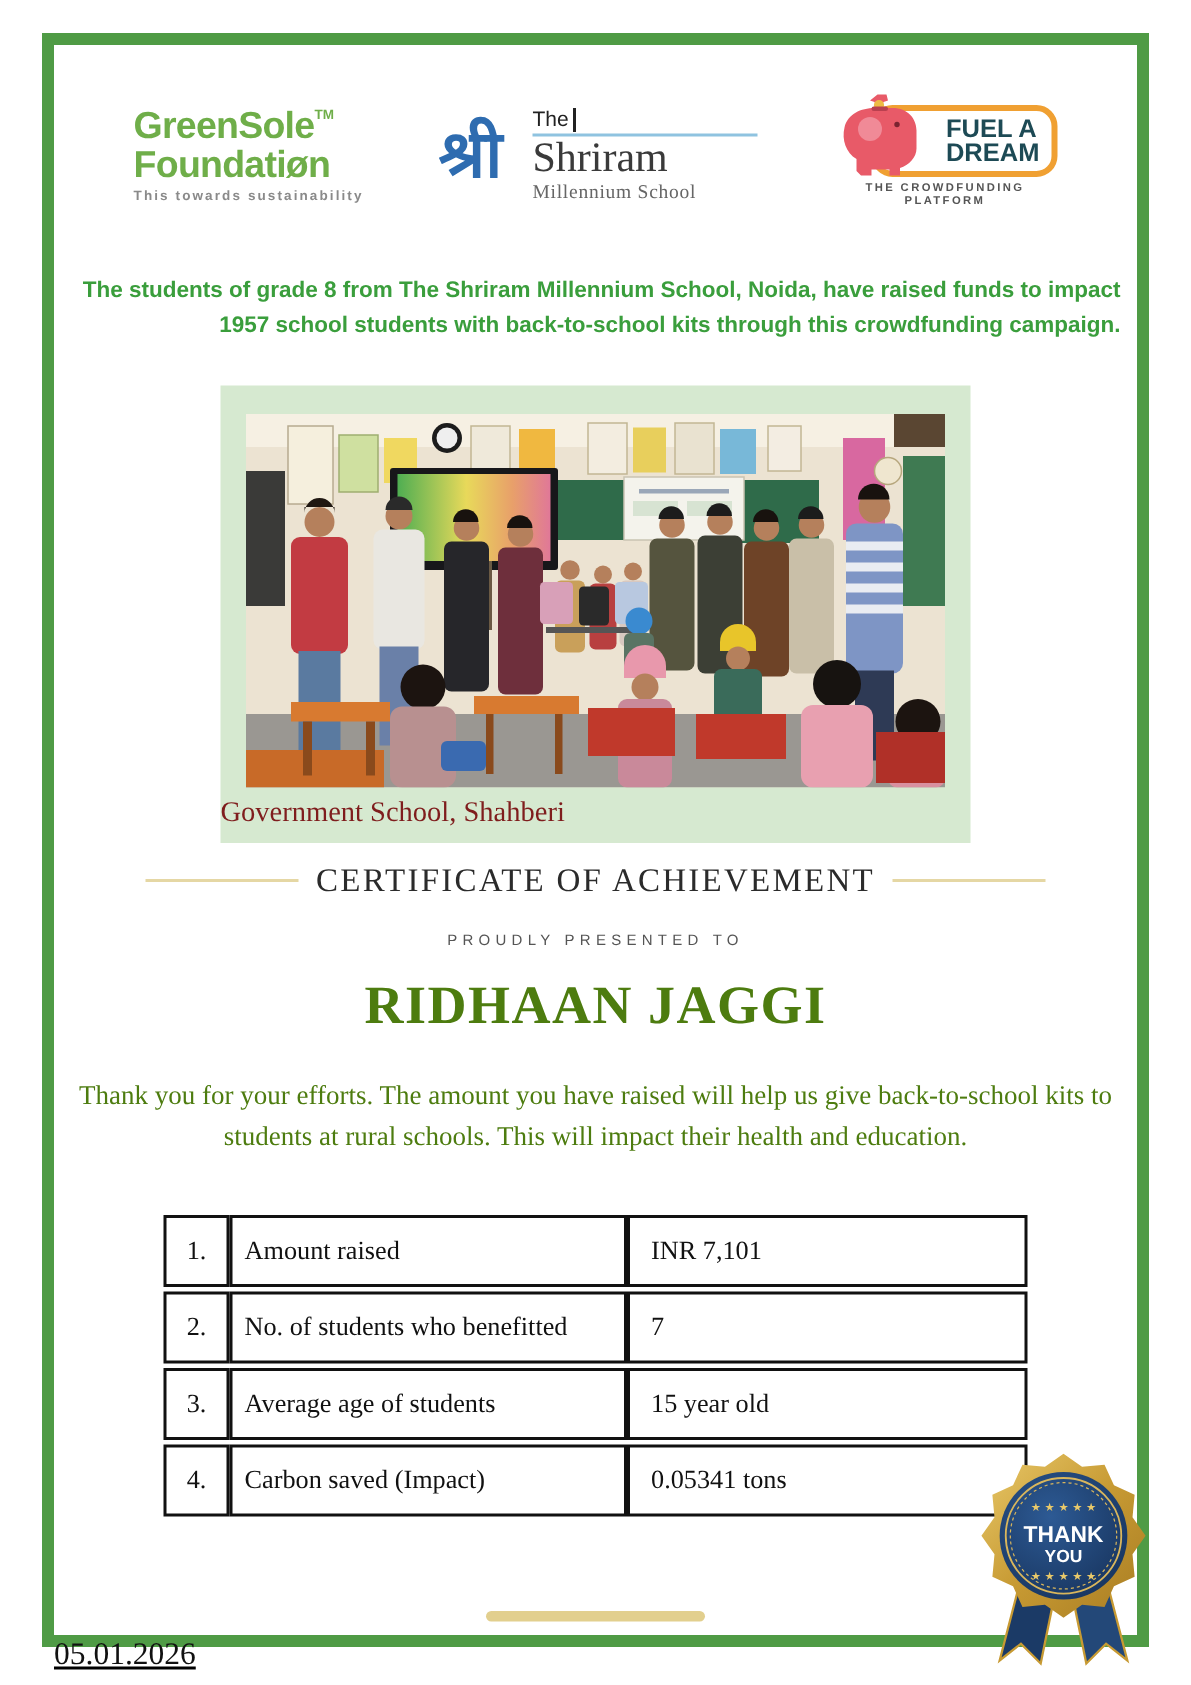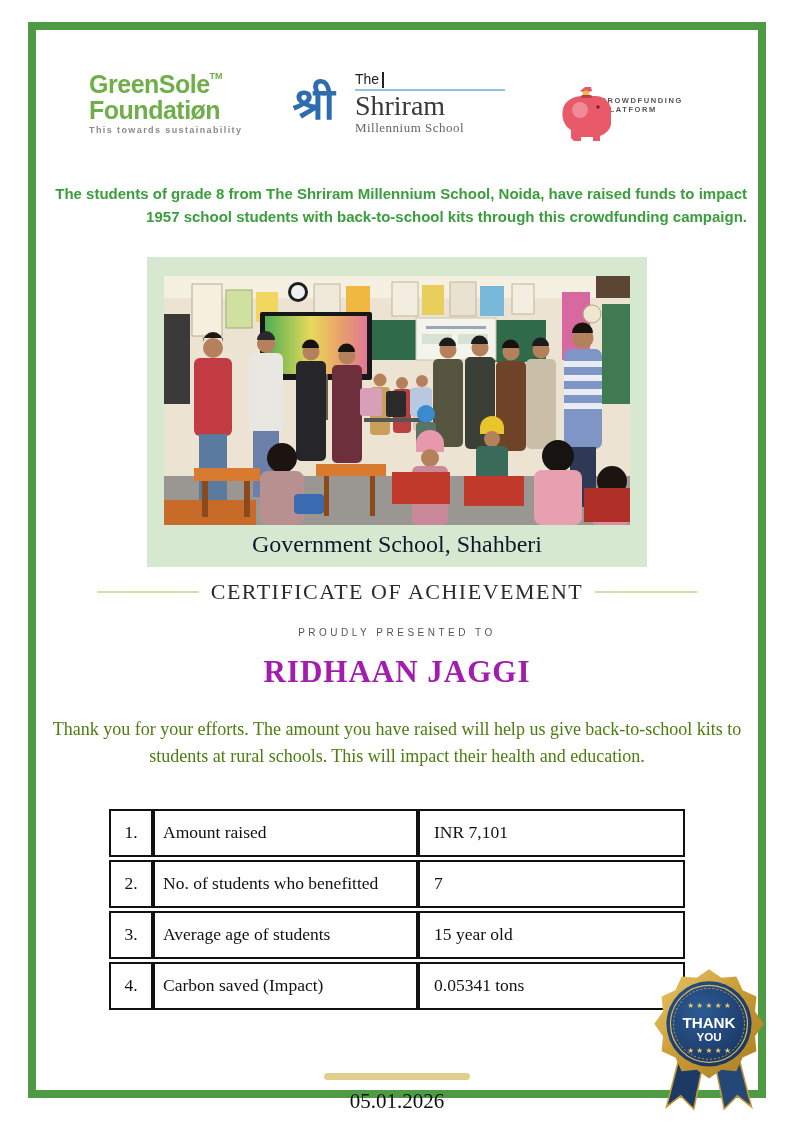--- a/index.html
+++ b/index.html
@@ -37,43 +37,43 @@
                letter-spacing:1.6px;margin-top:2px;text-align:center;font-weight:bold;}
 
   
   .intro{font-family:"Liberation Sans",sans-serif;font-weight:bold;color:#3a9e3c;
          font-size:15px;line-height:1.55;text-align:right;width:700px;margin:36px auto 0 auto;}
 
   
   .photo-frame{width:500px;margin:28px auto 0 auto;background:#d6e9d0;padding:0;}
   .photo-inner{padding:19px 17px 0 17px;}
   .photo-svg{display:block;width:466px;height:249px;}
-  .caption{font-size:24px;color:#0f172a;text-align:center;padding:6px 0 9px 0;}
+  .caption{font-size:19px;color:#7f1d1d;text-align:left;padding:6px 0 9px 0;}
 
   
   .heading-row{display:flex;align-items:center;justify-content:center;width:600px;margin:12px auto 0 auto;}
   .rule{flex:1;height:2px;background:#e5d7a4;}
   .heading{font-size:22px;font-weight:normal;color:#2b2b2b;letter-spacing:1.5px;
            margin:0 12px;white-space:nowrap;}
   .presented{font-family:"Liberation Sans",sans-serif;font-size:10px;color:#555;
              letter-spacing:3.5px;text-align:center;margin-top:22px;}
-  .recipient{font-size:31px;font-weight:bold;color:#a21caf;letter-spacing:1px;
+  .recipient{font-size:36px;font-weight:bold;color:#4d7c0f;letter-spacing:1px;
              text-align:center;margin-top:16px;}
   .message{font-size:18px;color:#4d7c0f;text-align:center;line-height:1.5;width:700px;margin:26px auto 0 auto;}
 
   
   .info-table{border-collapse:separate;border-spacing:0 3px;margin:36px auto 0 auto;width:576px;}
   .info-table td{border:2px solid #111;height:42px;vertical-align:middle;font-size:17.5px;color:#111;}
   .td-num{width:38px;text-align:center;}
   .td-label{width:252px;padding-left:8px;border-left:none !important;}
   .td-value{padding-left:14px;}
   .info-table td.td-label{border-left:2px solid #111 !important;}
 
   
-  .date-block{margin-top:60px;text-align:center;}
+  .date-block{margin-top:60px;text-decoration:underline;}
   .date-bar{width:146px;height:7px;border-radius:4px;background:#e2cf8e;margin:0 auto;}
   .date{font-size:21px;color:#111;margin-top:9px;}
 
   
   .badge{position:absolute;right:14px;bottom:12px;width:142px;height:152px;}
 </style>
 </head>
 <body>
 
 <div class="page">
@@ -93,20 +93,26 @@
         <span class="sh-glyph">श्री</span>
         <span class="sh-right">
           <span class="sh-the">The</span>
           <span class="sh-rule"></span>
           <span class="sh-name">Shriram</span>
           <span class="sh-sub">Millennium School</span>
         </span>
       </div>
 
       <div class="logo fad">
+        <div class="fad-box">
+          <div class="fad-text">
+            <div>FUEL A</div>
+            <div>DREAM</div>
+          </div>
+        </div>
         <svg class="fad-elephant" width="64" height="60" viewBox="0 0 64 60">
           <path fill="#e85a68" d="M30,1 l6,0 l1,4 l-3,1 l-1,3 l-4,0 l-1,-3 l-3,-1 Z"></path>
           <circle cx="31" cy="8" r="3.4" fill="#eebb44"></circle>
           <path fill="#e85a68" d="M16,52 L16,44 C9,40 6,31 8,23 C10,14 19,10 28,10 L40,10 C50,10 56,17 56,25 L56,37 C56,43 51,48 45,50 L45,55 L38,55 L38,51 L26,51 L26,55 L19,55 Z"></path>
           <circle cx="25" cy="24" r="8" fill="#f08a97"></circle>
           <circle cx="43" cy="21" r="1.8" fill="#7a2330"></circle>
           <rect x="26" y="9" width="11" height="3" rx="1.5" fill="#b9404f"></rect>
         </svg>
         <div class="fad-tagline">THE CROWDFUNDING PLATFORM</div>
       </div>

